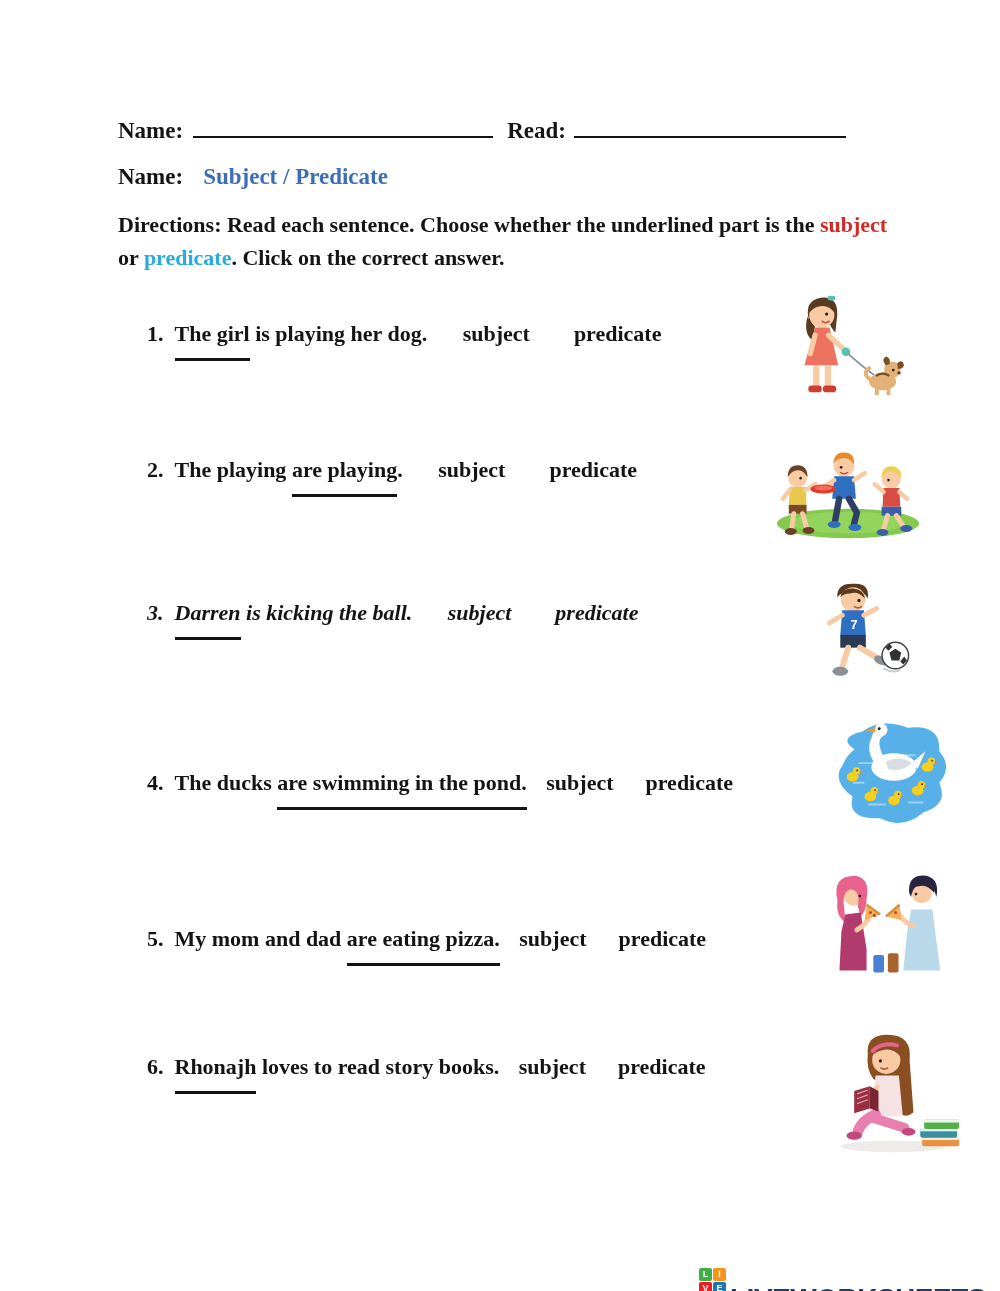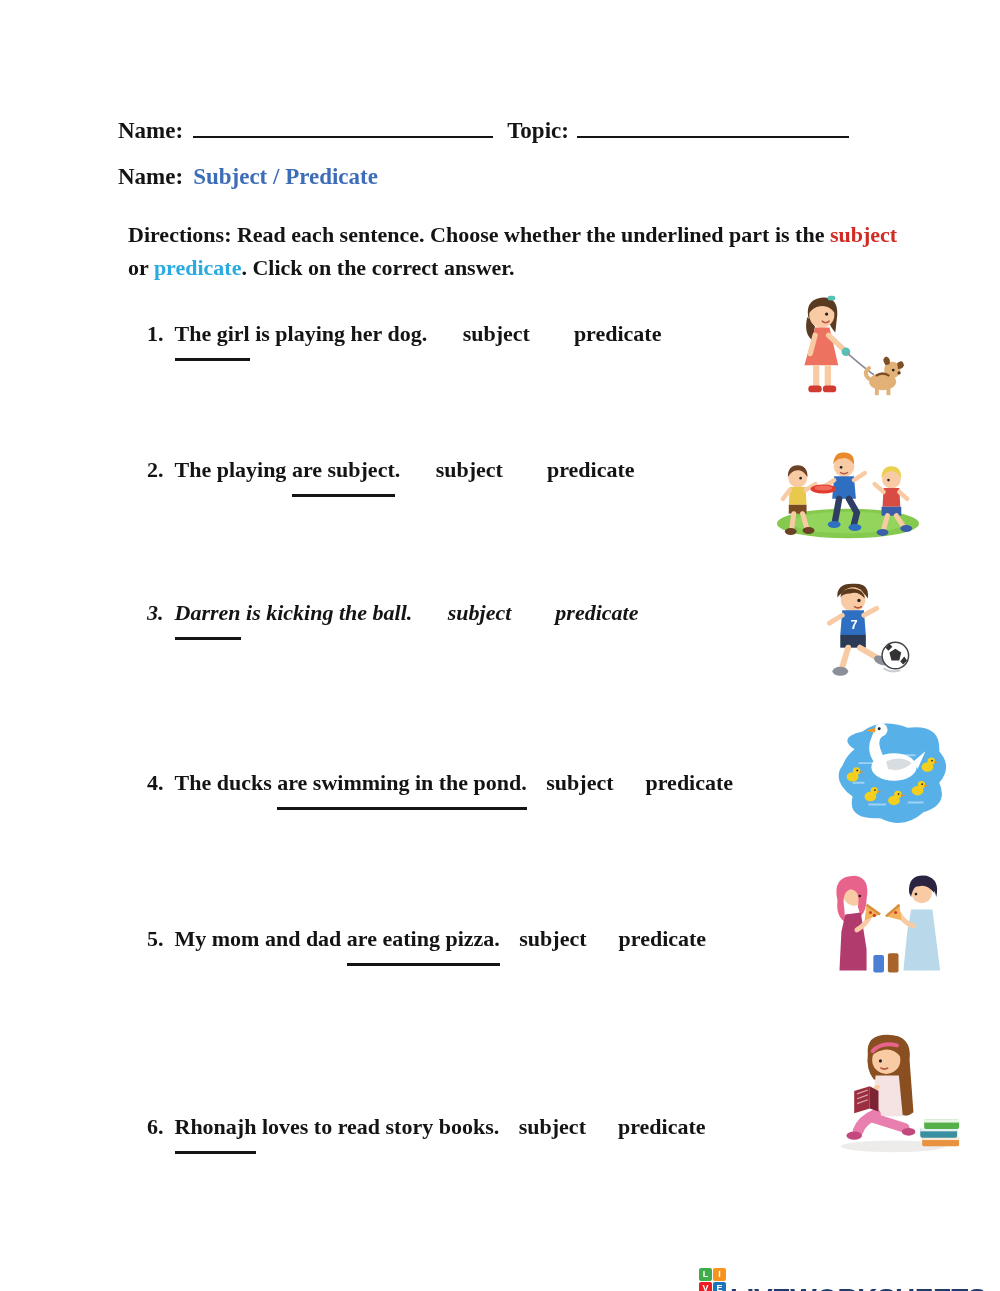--- a/index.html
+++ b/index.html
@@ -8,22 +8,22 @@
     font-family:"Liberation Serif","DejaVu Serif",serif;font-weight:700;color:#141414;
   }
   
   .name-date-row{position:absolute;left:118px;top:115px;font-size:23px;white-space:nowrap;}
   .lbl{text-decoration-thickness:2.5px;text-underline-offset:4px;}
   .blank{display:inline-block;border-bottom:2.5px solid #141414;height:21px;vertical-align:baseline;}
   .blank.name-blank{width:300px;margin-left:10px;}
   .blank.date-blank{width:272px;margin-left:8px;}
   .date-label{margin-left:14px;}
   .topic-row{position:absolute;left:118px;top:164px;font-size:23px;white-space:nowrap;}
-  .topic-value{color:var(--topic_blue);margin-left:10px;}
-  .directions{position:absolute;left:118px;top:208px;width:785px;margin:10px;font-size:22px;line-height:33px;}
+  .topic-value{color:var(--topic_blue);margin-left:20px;}
+  .directions{position:absolute;left:118px;top:208px;width:785px;margin:0;font-size:22px;line-height:33px;}
   .red{color:var(--subject_red);}
   .cyan{color:var(--predicate_cyan);}
   
   .q-row{position:absolute;left:147px;font-size:22px;line-height:30px;white-space:nowrap;}
   .q-num{display:inline-block;margin-right:11px;}
   .useg{border-bottom:3px solid #141414;padding-bottom:12px;}
   .option{display:inline-block;margin-left:30px;cursor:pointer;}
   .option + .option{margin-left:44px;}
   .q-row.tight .option{margin-left:14px;}
   .q-row.tight .option + .option{margin-left:32px;}
@@ -45,57 +45,57 @@
     font-family:"Liberation Sans","DejaVu Sans",sans-serif;font-weight:800;font-size:28px;
     letter-spacing:-0.5px;color:var(--brand_navy);margin-top:36px;
   }
 </style>
 </head>
 <body>
 
 <div class="page">
 
   <div class="name-date-row">
-    <span class="lbl">Name:</span><span class="blank name-blank"></span><span class="lbl date-label">Topic:</span><span class="blank date-blank"></span>
+    <span class="lbl">Name:</span><span class="blank name-blank"></span><span class="lbl date-label">Read:</span><span class="blank date-blank"></span>
   </div>
 
   <div class="topic-row">
     <span class="lbl">Name:</span><span class="topic-value">Subject / Predicate</span>
   </div>
 
   <p class="directions">
     <span class="lbl">Directions:</span><span><span> Read each sentence. Choose whether the underlined part is the </span><span class="red">subject</span><span> or </span><span class="cyan">predicate</span><span>. Click on the correct answer.</span></span>
   </p>
 
   <div class="q-row" style="top:319px;">
     <span class="q-num">1.</span><span class="q-sentence"><span class="useg">The girl</span><span> is playing her dog.</span></span>
     <span class="option">subject</span><span class="option">predicate</span>
   </div>
 
   <div class="q-row" style="top:455px;">
-    <span class="q-num">2.</span><span class="q-sentence"><span>The playing </span><span class="useg">are subject</span><span>.</span></span>
+    <span class="q-num">2.</span><span class="q-sentence"><span>The playing </span><span class="useg">are playing</span><span>.</span></span>
     <span class="option">subject</span><span class="option">predicate</span>
   </div>
 
   <div class="q-row" style="top:598px;font-style:italic;">
     <span class="q-num">3.</span><span class="q-sentence"><span class="useg">Darren</span><span> is kicking the ball.</span></span>
     <span class="option">subject</span><span class="option">predicate</span>
   </div>
 
   <div class="q-row tight" style="top:768px;">
     <span class="q-num">4.</span><span class="q-sentence"><span>The ducks </span><span class="useg">are swimming in the pond.</span></span>
     <span class="option">subject</span><span class="option">predicate</span>
   </div>
 
   <div class="q-row tight" style="top:896px;margin-top:28px;">
     <span class="q-num">5.</span><span class="q-sentence"><span>My mom and dad </span><span class="useg">are eating pizza.</span></span>
     <span class="option">subject</span><span class="option">predicate</span>
   </div>
 
-  <div class="q-row tight" style="top:1112px;">
+  <div class="q-row tight" style="top:1052px;">
     <span class="q-num">6.</span><span class="q-sentence"><span class="useg">Rhonajh</span><span> loves to read story books.</span></span>
     <span class="option">subject</span><span class="option">predicate</span>
   </div>
 
   <div class="ill" style="left:780px;top:288px;">
     <svg width="128" height="112" viewBox="0 0 132 116">
       <path d="M30 34 Q24 13 42 10 Q60 8 59 28 L57 46 Q52 41 50 34 Q38 38 30 34Z" fill="#5a3a20"></path>
       <path d="M28 30 Q24 47 33 54 L36 40Z" fill="#5a3a20"></path>
       <circle cx="43" cy="28" r="13" fill="#f9cba4"></circle>
       <path d="M30 26 Q31 12 45 12 Q57 13 56 25 Q49 17 41 19 Q34 20 30 26Z" fill="#5a3a20"></path>

